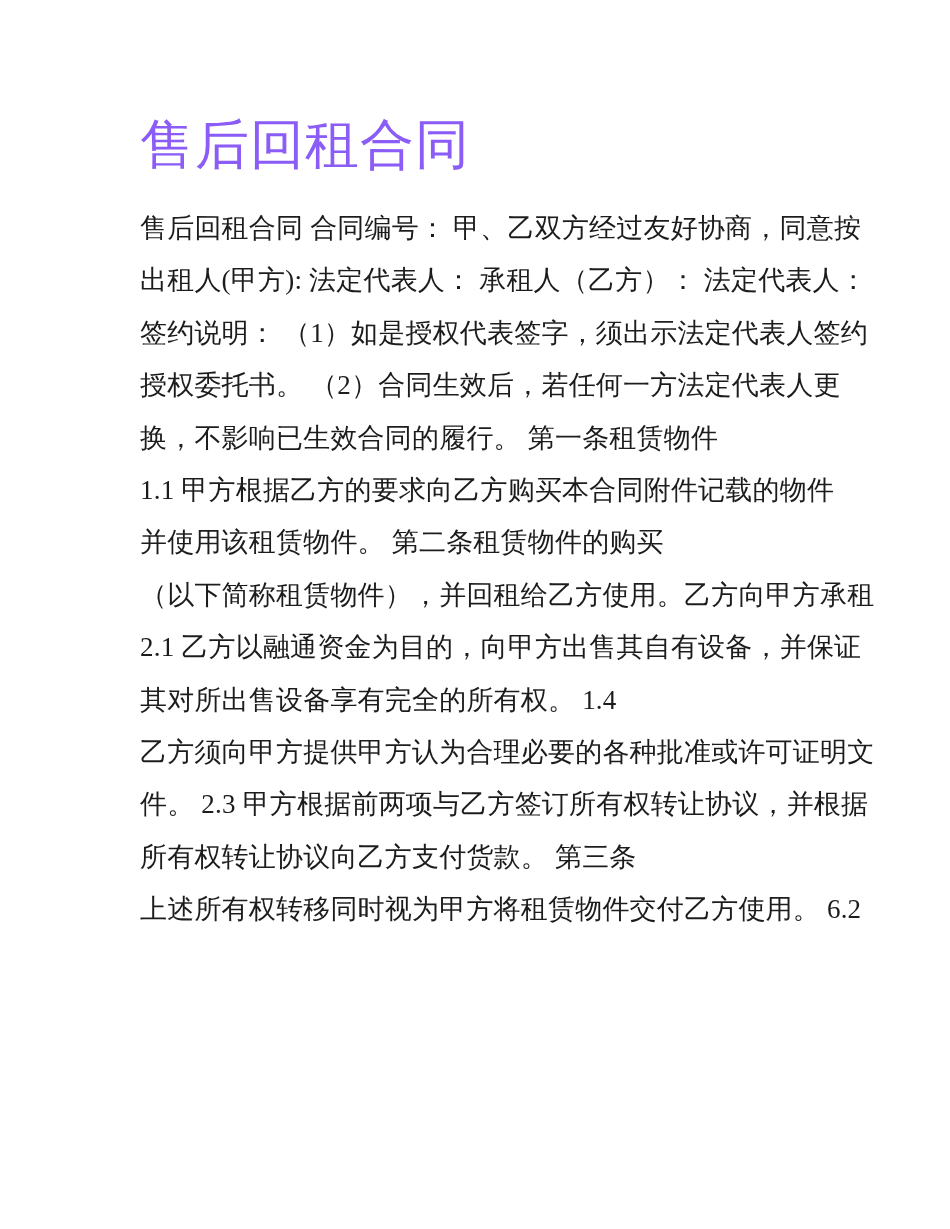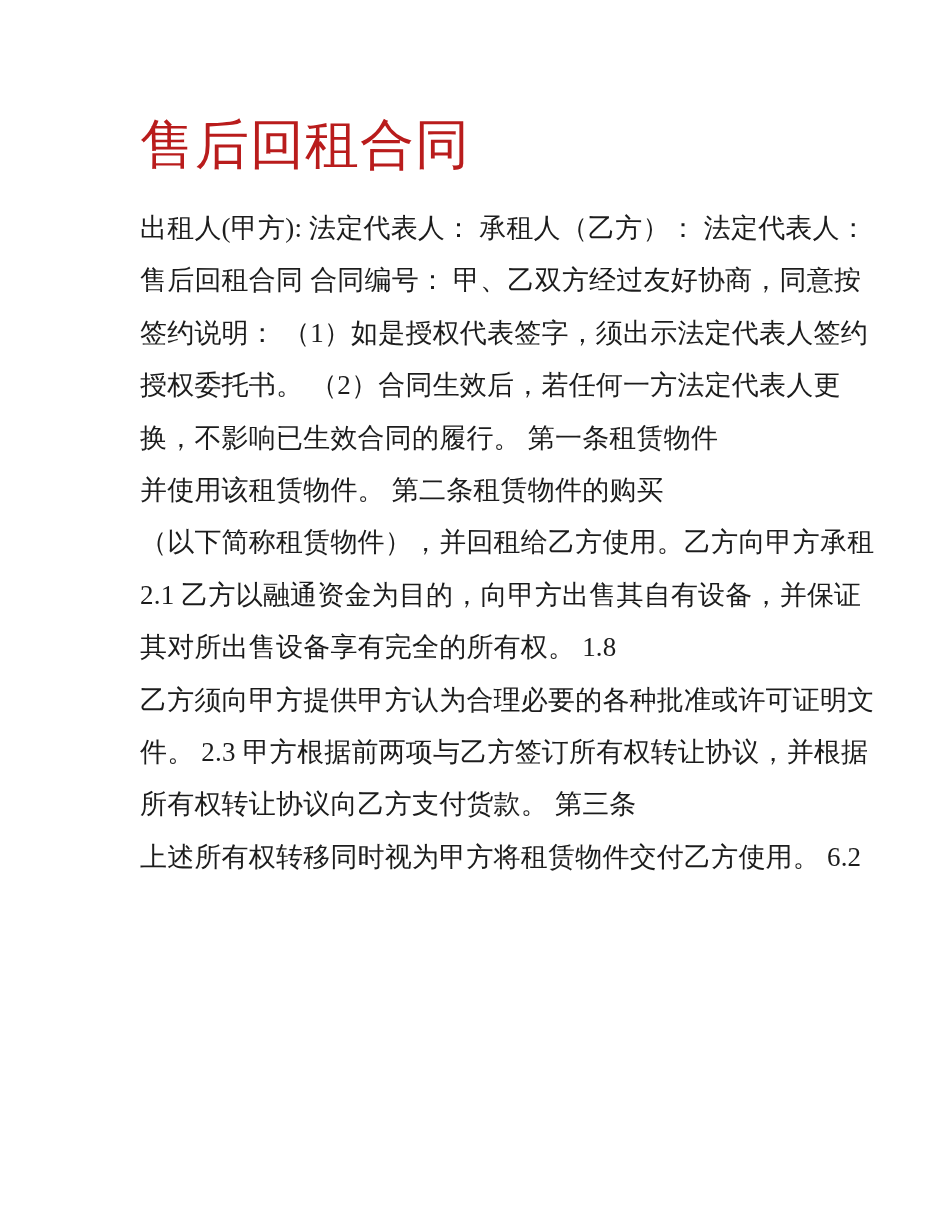--- a/index.html
+++ b/index.html
@@ -23,46 +23,47 @@
     top: 112px;
     width: 716px;
   }
   .doc-title {
     font-size: 54px;
     font-weight: 400;
     line-height: 66px;
     margin: 0 0 24px 0;
     letter-spacing: 1px;
     white-space: nowrap;
-    color: #b91c1c;
+    color: #8b5cf6;
   }
   .doc-body {
     font-size: 27px;
     line-height: 52.4px;
   }
   .body-line {
     white-space: nowrap;
     letter-spacing: 0.2px;
   }
 </style>
 </head>
 <body>
 
 <div class="page">
   <div class="doc">
     <h1 class="doc-title">售后回租合同</h1>
     <div class="doc-body">
+      <div class="body-line">售后回租合同 合同编号： 甲、乙双方经过友好协商，同意按</div>
       <div class="body-line">出租人(甲方): 法定代表人： 承租人（乙方）： 法定代表人：</div>
-      <div class="body-line">售后回租合同 合同编号： 甲、乙双方经过友好协商，同意按</div>
       <div class="body-line">签约说明： （1）如是授权代表签字，须出示法定代表人签约</div>
       <div class="body-line">授权委托书。 （2）合同生效后，若任何一方法定代表人更</div>
       <div class="body-line">换，不影响已生效合同的履行。 第一条租赁物件</div>
+      <div class="body-line">1.1 甲方根据乙方的要求向乙方购买本合同附件记载的物件</div>
       <div class="body-line">并使用该租赁物件。 第二条租赁物件的购买</div>
       <div class="body-line">（以下简称租赁物件），并回租给乙方使用。乙方向甲方承租</div>
       <div class="body-line">2.1 乙方以融通资金为目的，向甲方出售其自有设备，并保证</div>
-      <div class="body-line">其对所出售设备享有完全的所有权。 1.8</div>
+      <div class="body-line">其对所出售设备享有完全的所有权。 1.4</div>
       <div class="body-line">乙方须向甲方提供甲方认为合理必要的各种批准或许可证明文</div>
       <div class="body-line">件。 2.3 甲方根据前两项与乙方签订所有权转让协议，并根据</div>
       <div class="body-line">所有权转让协议向乙方支付货款。 第三条</div>
       <div class="body-line">上述所有权转移同时视为甲方将租赁物件交付乙方使用。 6.2</div>
     </div>
   </div>
 </div>
 
 </body></html>

